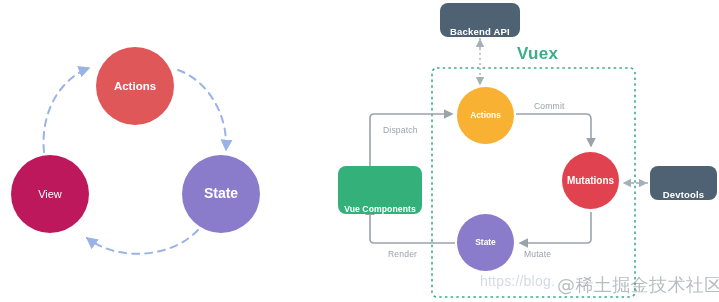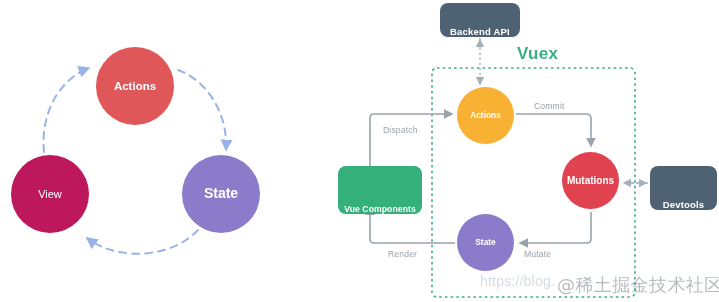--- a/index.html
+++ b/index.html
@@ -69,21 +69,21 @@
   }
 
   
   .n-backend {
     left: 100px; top: 3px; width: 80px; height: 34px;
     background: #4e6274;
     font-size: 9.5px; font-weight: bold;
     letter-spacing: .2px;
   }
   .n-devtools {
-    left: 310px; top: 166px; width: 67px; height: 44px;
+    left: 310px; top: 166px; width: 67px; height: 34px;
     background: #4e6274;
     font-size: 9.5px; font-weight: bold;
     letter-spacing: .2px;
   }
   .n-vuecomp {
     left: -2px; top: 166px; width: 84px; height: 48px;
     background: #34b07b;
     font-size: 8.6px; font-weight: bold;
     letter-spacing: .1px;
   }

